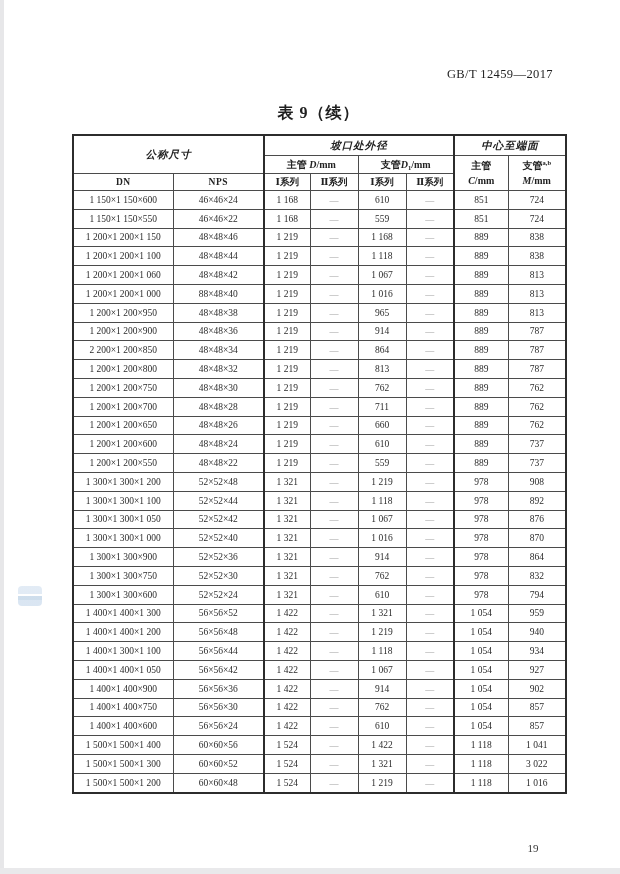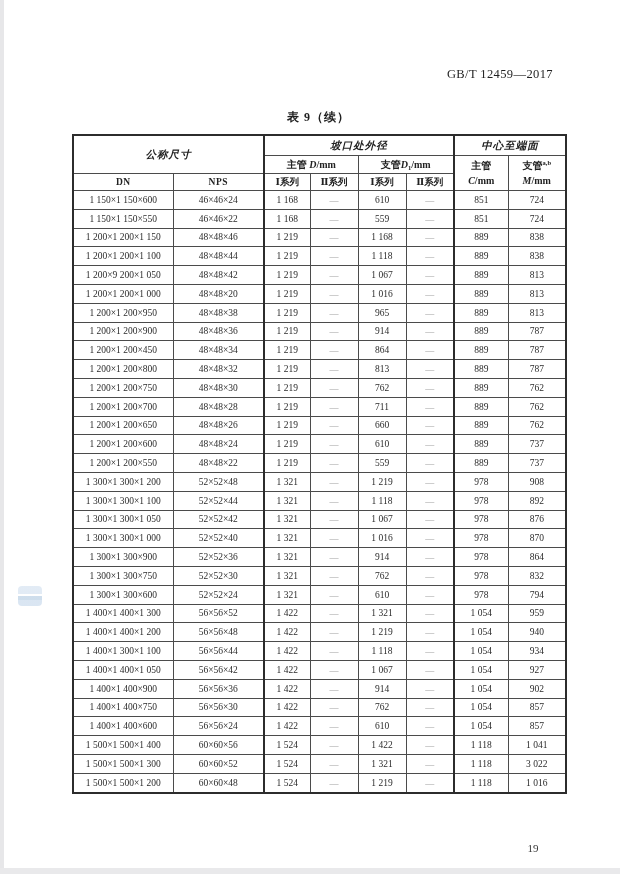--- a/index.html
+++ b/index.html
@@ -5,22 +5,22 @@
   html,body{margin:0;padding:0;}
   body{
     width:620px;height:874px;position:relative;background:#ffffff;overflow:hidden;
     font-family:"Liberation Serif","DejaVu Serif",serif;color:#262626;
     -webkit-font-smoothing:antialiased;
   }
   .edge-left{position:absolute;left:0;top:0;width:4px;height:874px;background:#e7e7e9;}
   .edge-bottom{position:absolute;left:0;top:868px;width:620px;height:6px;background:#e9e9eb;}
   .doc-number{position:absolute;top:67px;left:253px;width:300px;text-align:right;
     font-weight:normal;font-size:12.5px;letter-spacing:0.4px;color:#1f1f1f;}
-  .table-title{position:absolute;top:109px;left:72px;width:493px;text-align:center;
-    font-weight:bold;font-size:12px;letter-spacing:1px;color:#1f1f1f;}
+  .table-title{position:absolute;top:103px;left:72px;width:493px;text-align:center;
+    font-weight:bold;font-size:16px;letter-spacing:1px;color:#1f1f1f;}
   .page-number{position:absolute;top:842px;left:515px;width:36px;text-align:center;
     font-size:11px;color:#3a3a3a;}
   .scan-artifact{position:absolute;left:18px;top:586px;width:24px;height:20px;border-radius:4px;
     background:linear-gradient(#dfe9f4 0 38%,#ffffff 38% 50%,#c9daea 50% 72%,#d6e3f1 72% 100%);
     opacity:.9;}
   table.tee-table{position:absolute;left:72px;top:134px;width:493px;
     border-collapse:collapse;table-layout:fixed;border:2px solid #2c2c2c;}
   .tee-table th,.tee-table td{
     border:1px solid #4b4b4b;padding:0;text-align:center;vertical-align:middle;
     font-weight:normal;overflow:hidden;white-space:nowrap;}
@@ -114,32 +114,32 @@
         <td>1 200×1 200×1 100</td>
         <td class="sec-r">48×48×44</td>
         <td>1 219</td>
         <td class="dash">—</td>
         <td>1 118</td>
         <td class="sec-r dash">—</td>
         <td>889</td>
         <td>838</td>
       </tr>
       <tr>
-        <td>1 200×9 200×1 050</td>
+        <td>1 200×1 200×1 060</td>
         <td class="sec-r">48×48×42</td>
         <td>1 219</td>
         <td class="dash">—</td>
         <td>1 067</td>
         <td class="sec-r dash">—</td>
         <td>889</td>
         <td>813</td>
       </tr>
       <tr>
         <td>1 200×1 200×1 000</td>
-        <td class="sec-r">48×48×20</td>
+        <td class="sec-r">88×48×40</td>
         <td>1 219</td>
         <td class="dash">—</td>
         <td>1 016</td>
         <td class="sec-r dash">—</td>
         <td>889</td>
         <td>813</td>
       </tr>
       <tr>
         <td>1 200×1 200×950</td>
         <td class="sec-r">48×48×38</td>
@@ -154,21 +154,21 @@
         <td>1 200×1 200×900</td>
         <td class="sec-r">48×48×36</td>
         <td>1 219</td>
         <td class="dash">—</td>
         <td>914</td>
         <td class="sec-r dash">—</td>
         <td>889</td>
         <td>787</td>
       </tr>
       <tr>
-        <td>1 200×1 200×450</td>
+        <td>2 200×1 200×850</td>
         <td class="sec-r">48×48×34</td>
         <td>1 219</td>
         <td class="dash">—</td>
         <td>864</td>
         <td class="sec-r dash">—</td>
         <td>889</td>
         <td>787</td>
       </tr>
       <tr>
         <td>1 200×1 200×800</td>

